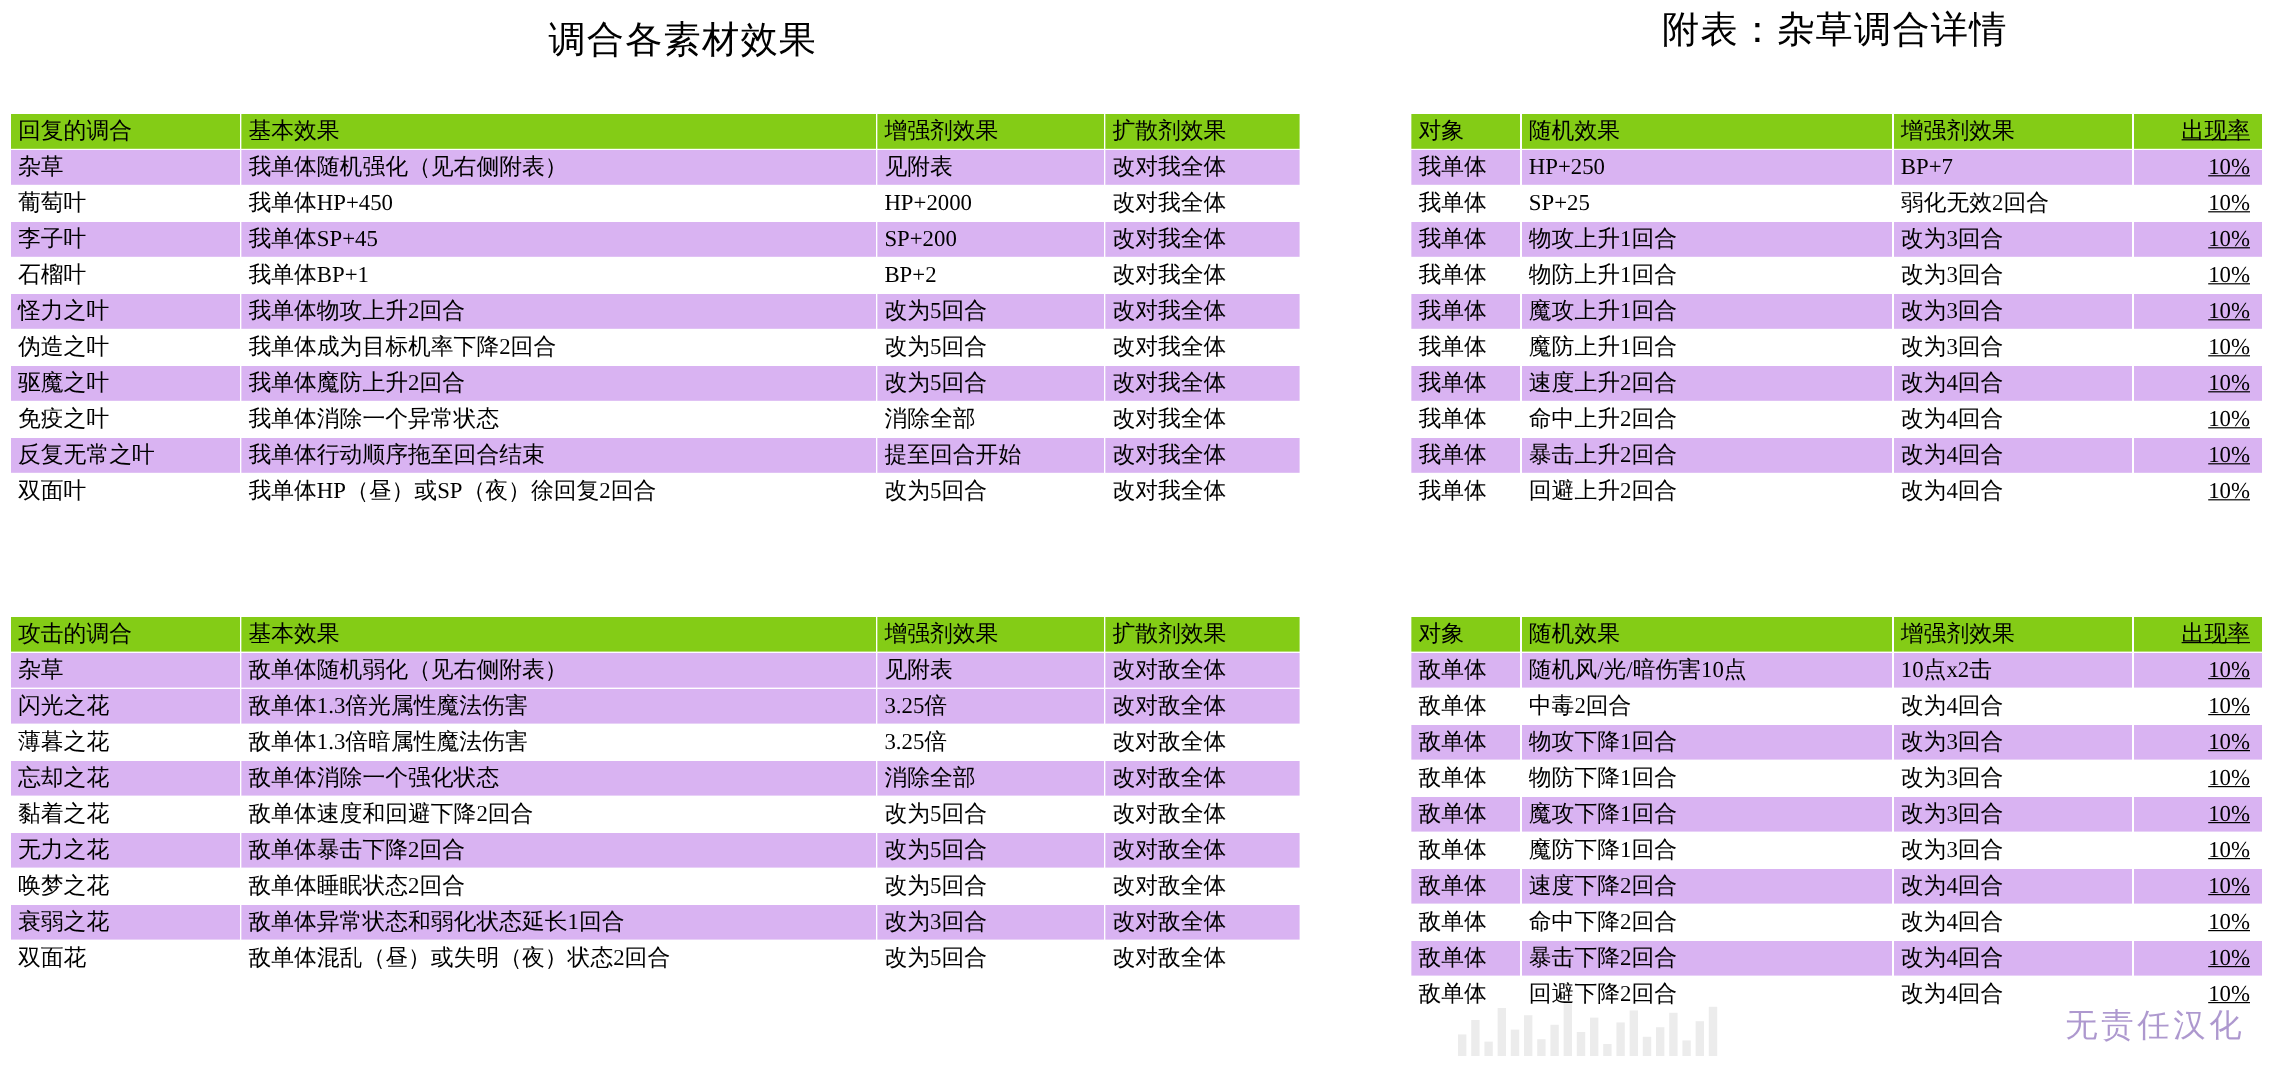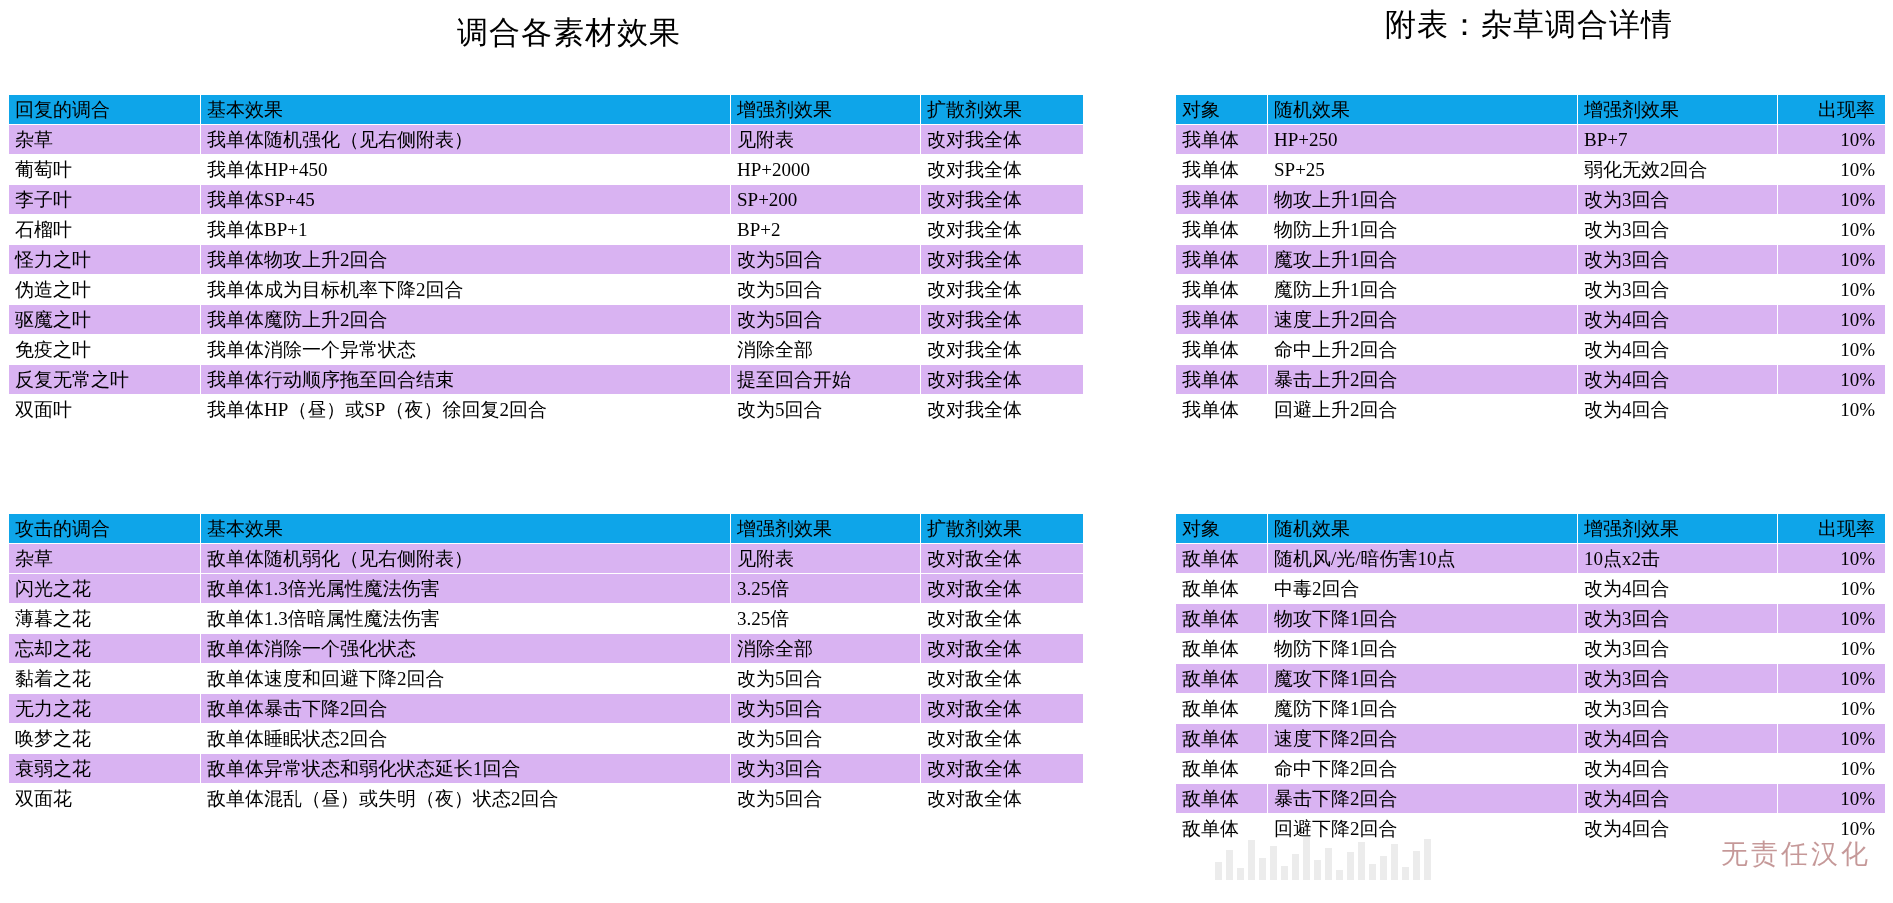--- a/index.html
+++ b/index.html
@@ -47,21 +47,21 @@
   td, th {
     border: 1px solid #ffffff;
     padding: 2px 6px;
     text-align: left;
     font-weight: normal;
     white-space: nowrap;
     overflow: hidden;
     height: 29px;
     line-height: 25px;
   }
-  .hdr td { background: #0ea5e9; }
+  .hdr td { background: #84cc16; }
   .odd td { background: #d9b3f2; }
   .even td { background: #ffffff; }
 
   
   .left-table {
     position: absolute;
     left: 8px;
     width: 1075px;
   }
   .left-table col.c0 { width: 192px; }
@@ -75,41 +75,41 @@
   
   .right-table {
     position: absolute;
     left: 1175px;
     width: 710px;
   }
   .right-table col.r0 { width: 92px; }
   .right-table col.r1 { width: 310px; }
   .right-table col.r2 { width: 200px; }
   .right-table col.r3 { width: 108px; }
-  .right-table td.num { text-align: right; padding-right: 10px; }
+  .right-table td.num { text-align: right; padding-right: 10px; text-decoration: underline; }
 
   #t-weed-recover { top: 94px; }
   #t-weed-attack  { top: 513px; }
 
   
   .watermark {
     position: absolute;
     left: 1215px;
     top: 822px;
     width: 660px;
     height: 62px;
     opacity: 0.45;
     pointer-events: none;
   }
   .wm-text {
     position: absolute;
     right: 4px;
     top: 14px;
     font-size: 27px;
-    color: #7f1d1d;
+    color: #4c1d95;
     letter-spacing: 3px;
     white-space: nowrap;
   }
   .wm-bars {
     position: absolute;
     left: 0;
     bottom: 4px;
     display: flex;
     align-items: flex-end;
     gap: 4px;

